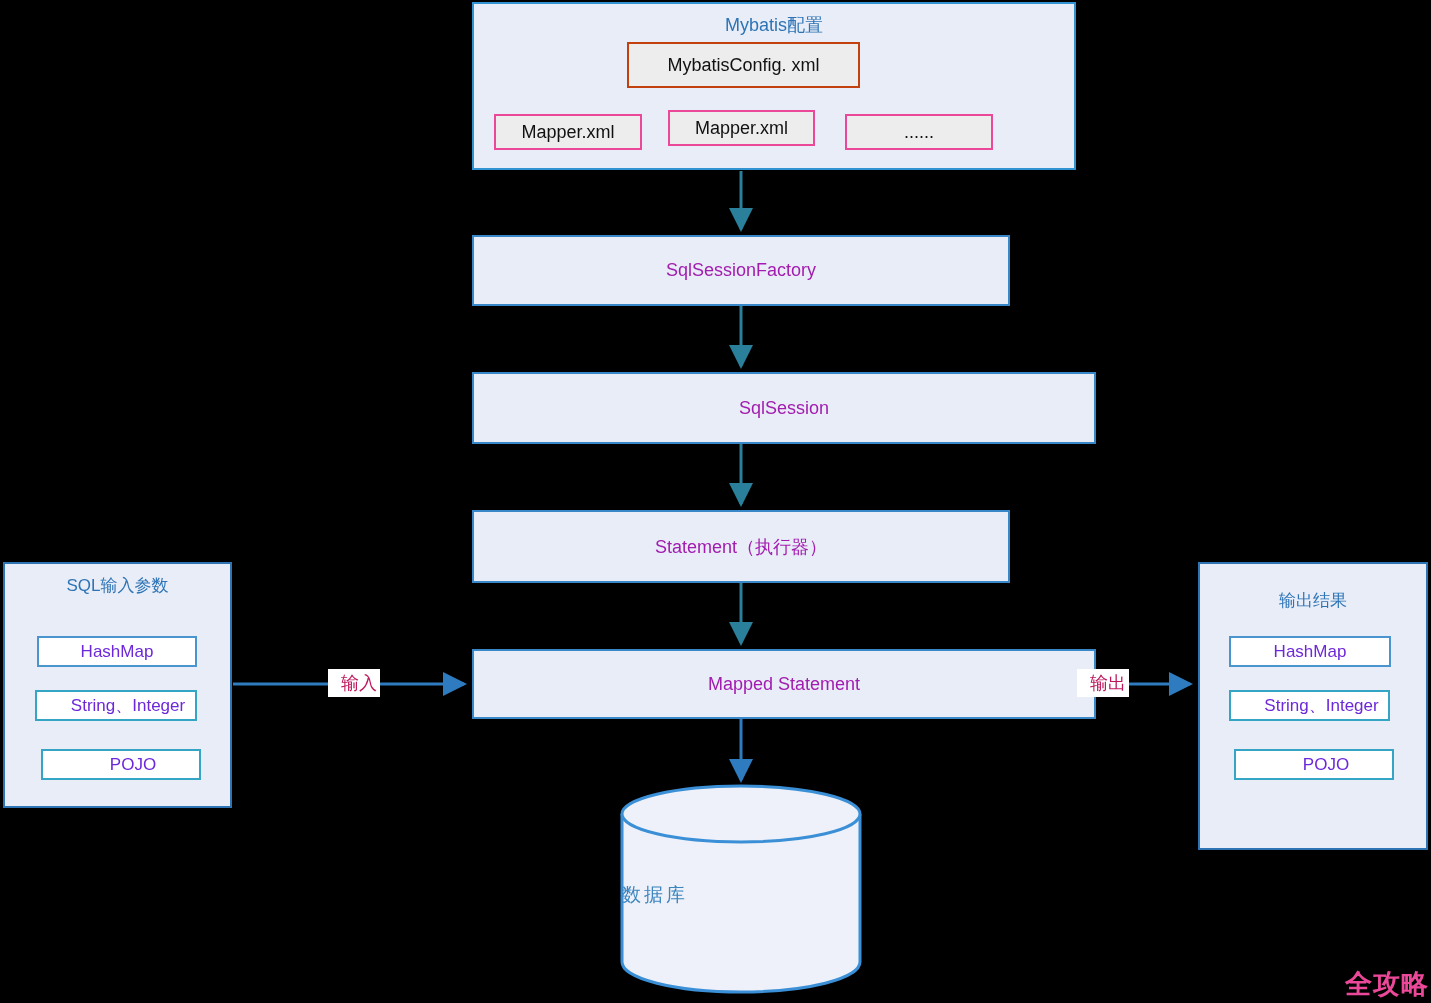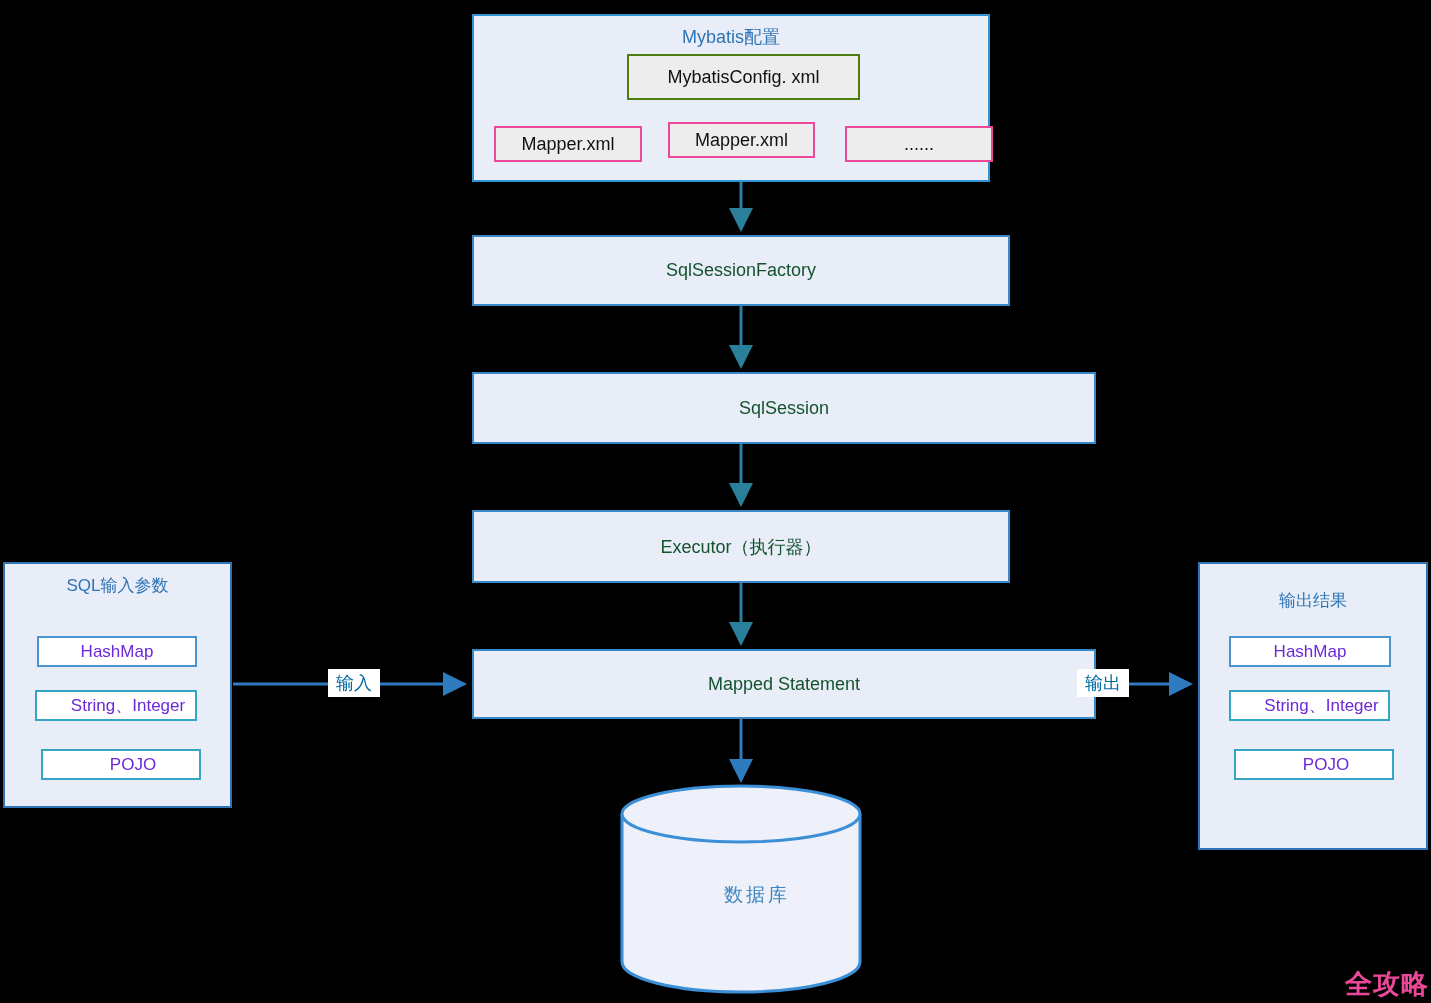--- a/index.html
+++ b/index.html
@@ -17,21 +17,21 @@
   }
   
   .big-box {
     position: absolute;
     background: #e8edf8;
     border: 2px solid #3787c9;
     box-sizing: border-box;
     display: flex;
     align-items: center;
     justify-content: center;
-    color: #14532d;
+    color: #a21caf;
     font-size: 18px;
   }
   .group-box {
     position: absolute;
     background: #e8edf8;
     border: 2px solid #3193d2;
     box-sizing: border-box;
   }
   .group-title {
     position: absolute;
@@ -44,21 +44,21 @@
   .file-box {
     position: absolute;
     background: #ededed;
     box-sizing: border-box;
     display: flex;
     align-items: center;
     justify-content: center;
     color: #111111;
     font-size: 18px;
   }
-  .file-main { border: 2px solid #4d7c0f; }
+  .file-main { border: 2px solid #c2410c; }
   .file-sub  { border: 2px solid #ec4899; }
   
   .panel {
     position: absolute;
     background: #e8edf8;
     border: 2px solid #2e74b5;
     box-sizing: border-box;
   }
   .panel-title {
     position: absolute;
@@ -84,33 +84,33 @@
     position: absolute;
     left: 0; top: 0;
     width: 1431px;
     height: 1003px;
     pointer-events: none;
   }
   
   .edge-label {
     position: absolute;
     background: #ffffff;
-    color: #0369a1;
+    color: #be185d;
     font-size: 18px;
     line-height: 28px;
     padding: 0 3px;
-    text-align: center;
+    text-align: right;
   }
   
   .db-label {
     position: absolute;
     width: 270px;
     left: 622px;
     top: 882px;
-    text-align: center;
+    text-align: left;
     color: #3c86c0;
     font-size: 19px;
     letter-spacing: 3px;
   }
   
   .watermark {
     position: absolute;
     right: 2px;
     bottom: 1px;
     color: #ec4899;
@@ -142,31 +142,31 @@
 
     <line x1="233" y1="684" x2="464" y2="684" stroke="#2e7bc0" stroke-width="3" marker-end="url(#arrBlue)"></line>
     <line x1="1011" y1="684" x2="1190" y2="684" stroke="#2e7bc0" stroke-width="3" marker-end="url(#arrBlue)"></line>
 
     <g>
       <path d="M 622 814 L 622 962 A 119 30 0 0 0 860 962 L 860 814" fill="#eef1f9" stroke="#3a8fd6" stroke-width="3"></path>
       <ellipse cx="741" cy="814" rx="119" ry="28" fill="#eef1f9" stroke="#3a8fd6" stroke-width="3"></ellipse>
     </g>
   </svg>
 
-  <div class="group-box" style="left:472px; top:2px; width:518px; height:168px;margin-top:12px;">
+  <div class="group-box" style="left:472px; top:2px; width:604px; height:168px;">
     <div class="group-title" style="top:9px;">Mybatis配置</div>
     <div class="file-box file-main" style="left:153px; top:38px; width:233px; height:46px;">MybatisConfig. xml</div>
     <div class="file-box file-sub" style="left:20px; top:110px; width:148px; height:36px;">Mapper.xml</div>
     <div class="file-box file-sub" style="left:194px; top:106px; width:147px; height:36px;">Mapper.xml</div>
     <div class="file-box file-sub" style="left:371px; top:110px; width:148px; height:36px;">......</div>
   </div>
 
   <div class="big-box" style="left:472px; top:235px; width:538px; height:71px;">SqlSessionFactory</div>
   <div class="big-box" style="left:472px; top:372px; width:624px; height:72px;">SqlSession</div>
-  <div class="big-box" style="left:472px; top:510px; width:538px; height:73px;">Executor（执行器）</div>
+  <div class="big-box" style="left:472px; top:510px; width:538px; height:73px;">Statement（执行器）</div>
   <div class="big-box" style="left:472px; top:649px; width:624px; height:70px;">Mapped Statement</div>
 
   <div class="panel" style="left:3px; top:562px; width:229px; height:246px;">
     <div class="panel-title" style="top:10px;">SQL输入参数</div>
     <div class="item-box item-blue" style="left:32px; top:72px; width:160px; height:31px;">HashMap</div>
     <div class="item-box item-teal" style="left:30px; top:126px; width:162px; height:31px;">String、Integer</div>
     <div class="item-box item-teal" style="left:36px; top:185px; width:160px; height:31px;">POJO</div>
   </div>
 
   <div class="panel" style="left:1198px; top:562px; width:230px; height:288px;">

